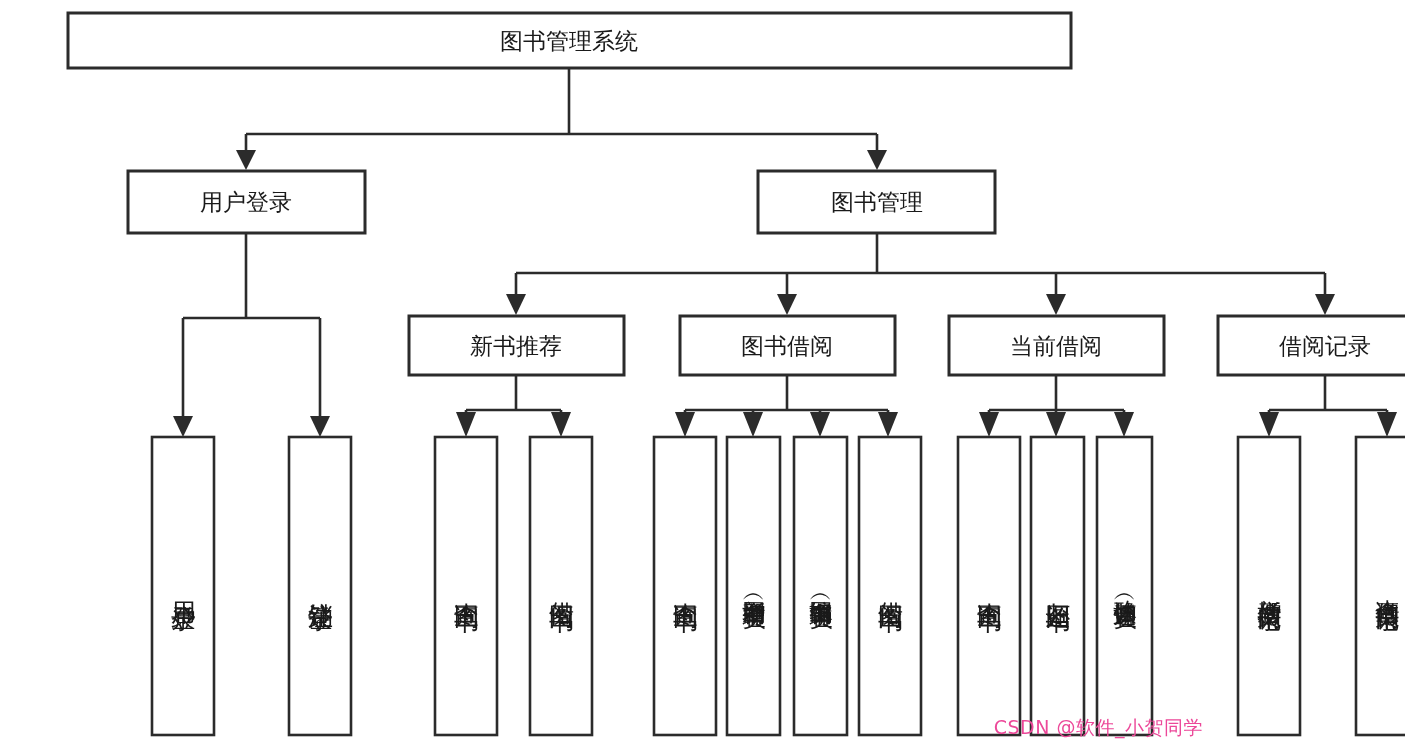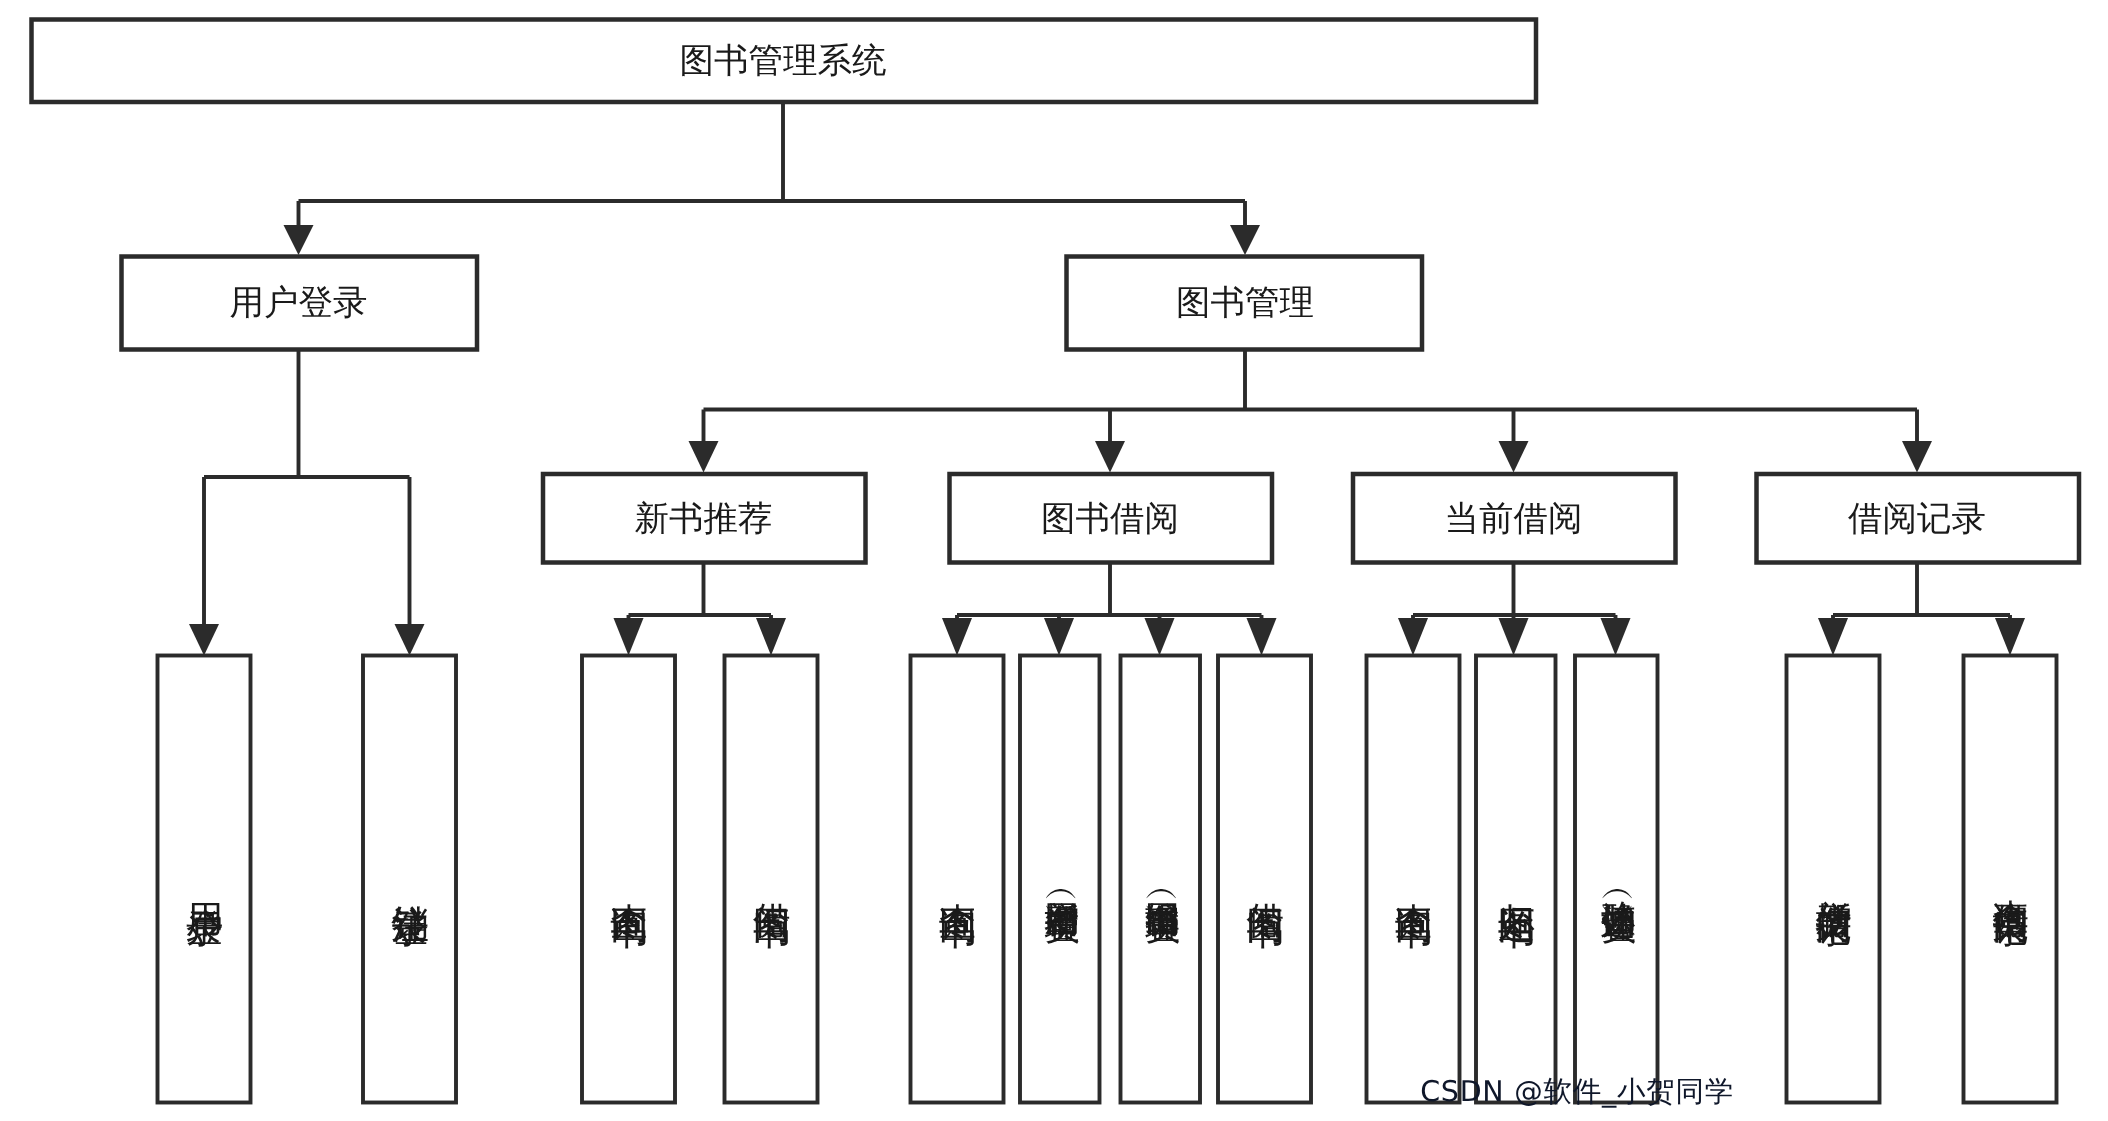--- a/index.html
+++ b/index.html
@@ -11,20 +11,21 @@
     width: 1405px;
     height: 747px;
     font-family: "DejaVu Sans", "Liberation Sans", sans-serif;
     overflow: hidden;
   }
   #diagram-root {
     position: relative;
     width: 1164px;
     height: 747px;
     background: #ffffff;
+    margin-left: 47px;
   }
   svg#flow-svg {
     position: absolute;
     left: 0;
     top: 0;
     width: 1405px;
     height: 747px;
   }
   .node-box {
     fill: #ffffff;
@@ -66,21 +67,21 @@
     letter-spacing: 2px;
     white-space: nowrap;
     pointer-events: none;
   }
   .watermark {
     position: absolute;
     right: 8px;
     bottom: 6px;
     font-family: "DejaVu Sans", "Liberation Sans", sans-serif;
     font-size: 19px;
-    color: #0f172a;
+    color: #ec4899;
     letter-spacing: 0.5px;
   }
 </style>
 </head>
 <body>
 
 <div id="diagram-root">
 
   <svg id="flow-svg" viewBox="0 0 1405 747">
 

